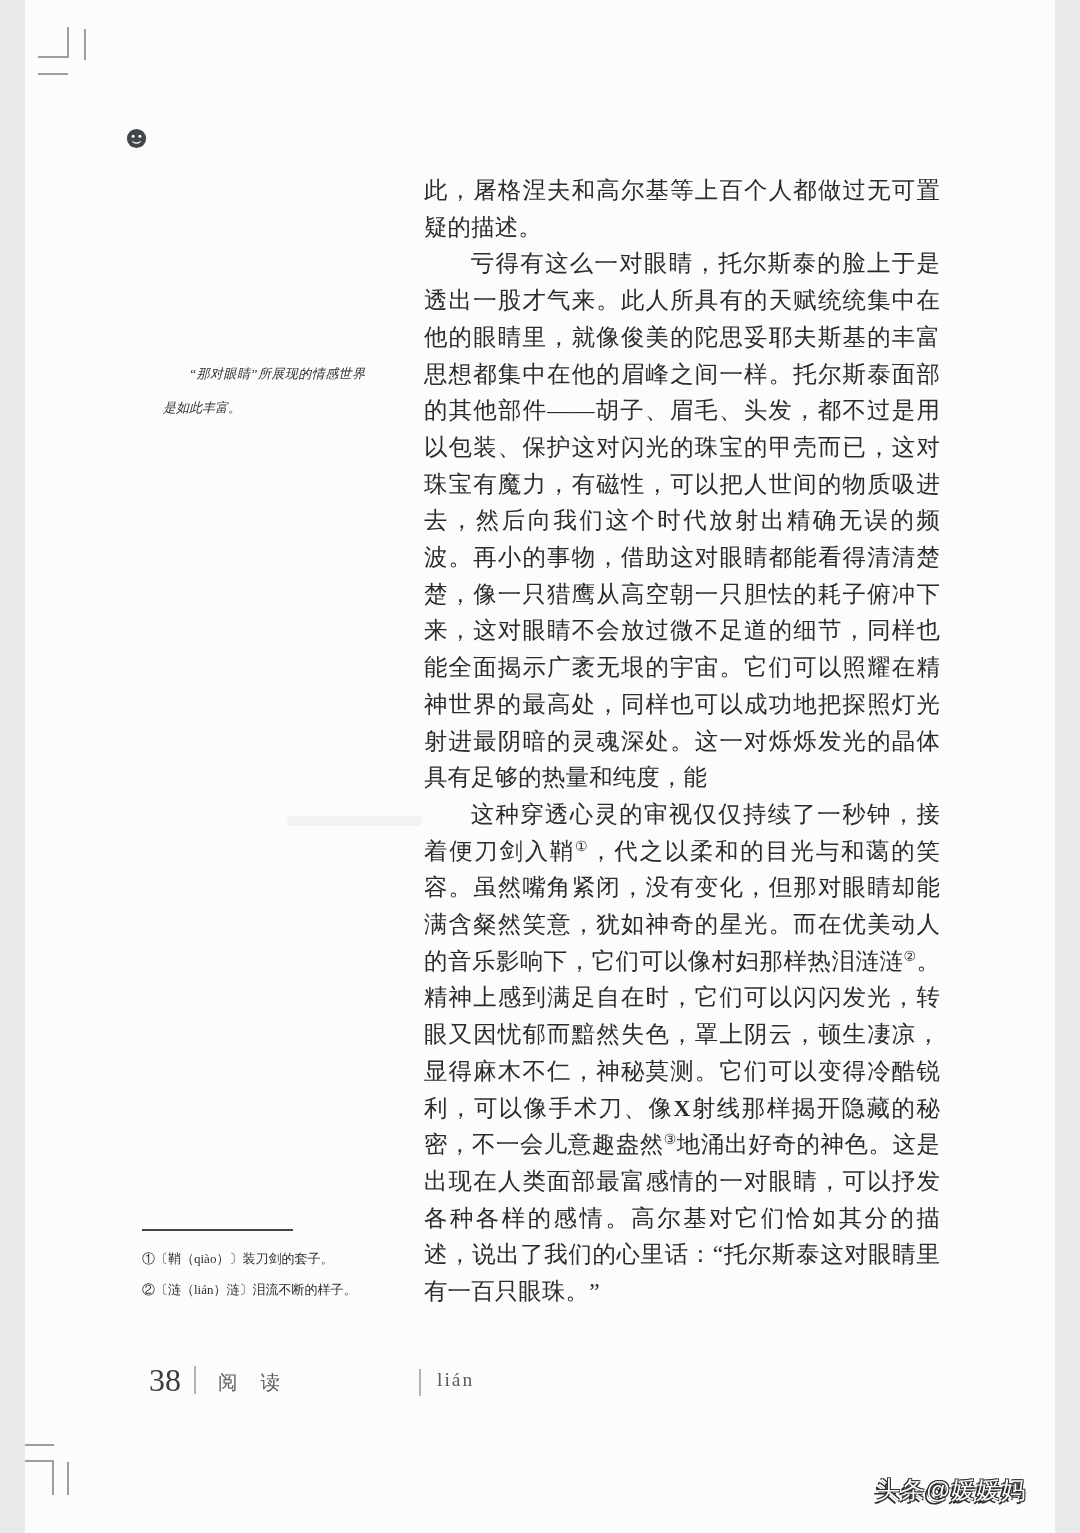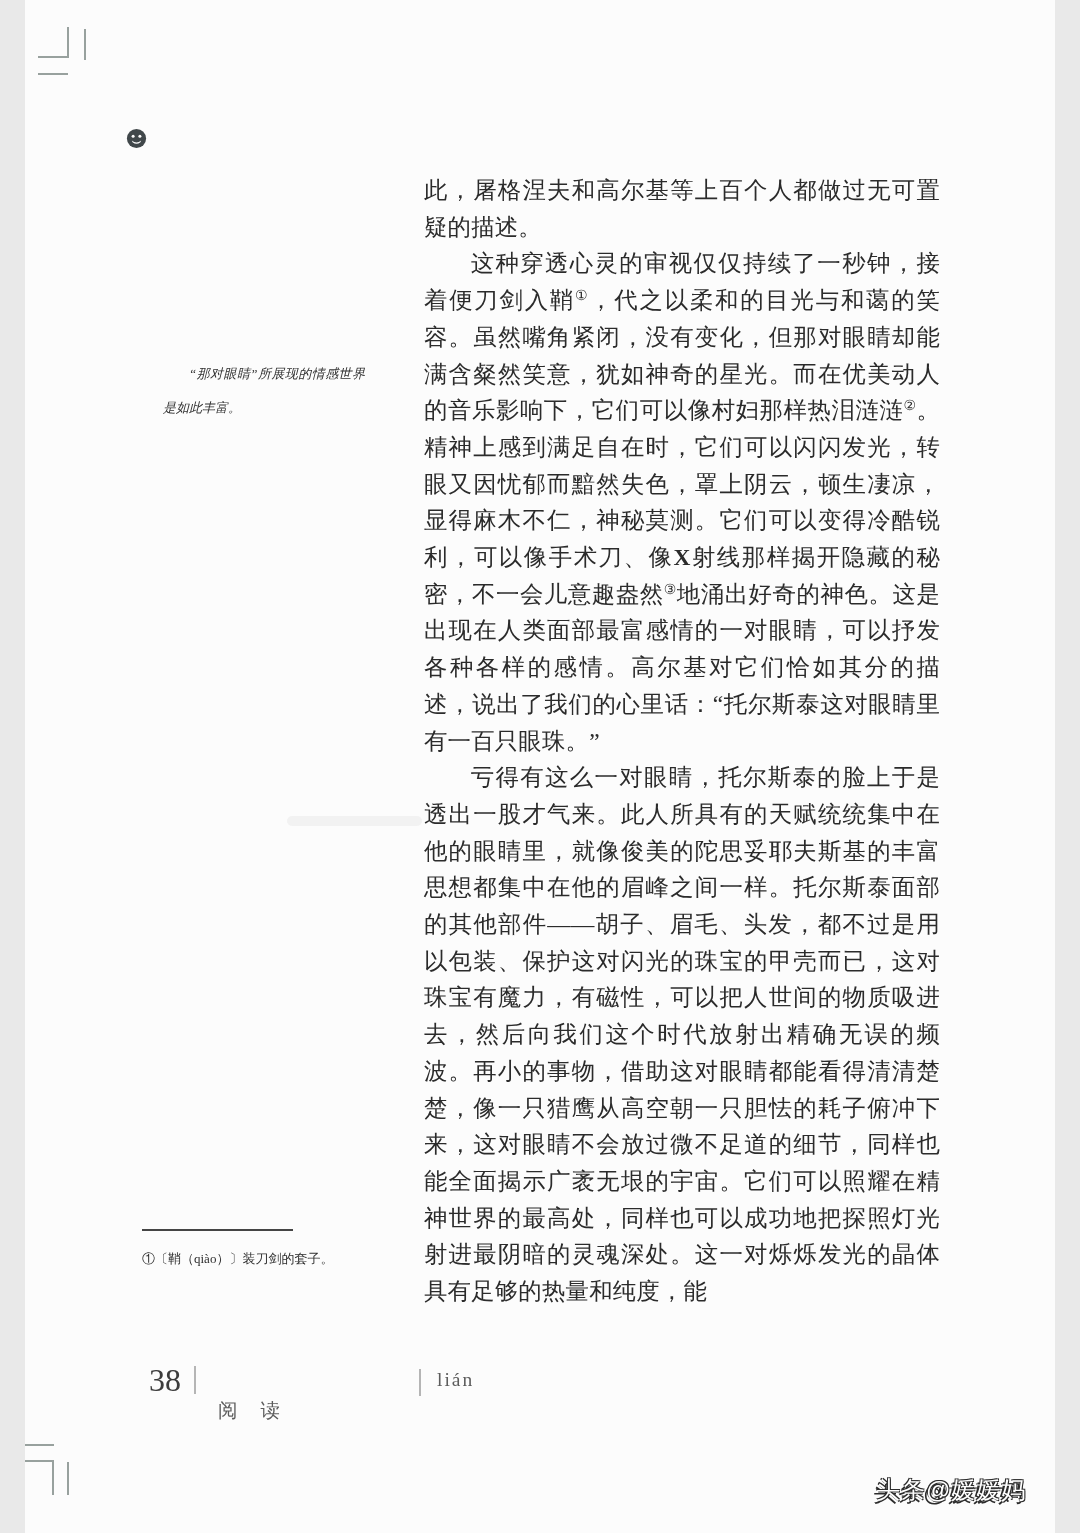--- a/index.html
+++ b/index.html
@@ -26,21 +26,21 @@
             background:rgba(110,110,110,0.07);border-radius:5px;}
   
   .fn-sep{position:absolute;left:117px;top:1229px;width:151px;height:2px;background:#454545;}
   .fn-col{position:absolute;font-size:13px;line-height:31px;color:#2f2f2f;}
   #fn-left{left:117px;top:1243px;width:340px;}
   #fn-right{left:556px;top:1249px;width:380px;}
   .fn-col div{white-space:nowrap;}
   
   .footer-num{position:absolute;left:124px;top:1362px;font-size:32px;color:#3c3c3c;}
   .footer-label{position:absolute;top:1369px;font-size:19.5px;color:#5c5c5c;white-space:nowrap;}
-  #footer-section{left:193px;letter-spacing:9px;margin-top:28px;}
+  #footer-section{left:193px;letter-spacing:9px;}
   #footer-unit{left:412px;letter-spacing:2px;}
   .footer-div{position:absolute;width:2px;background:#b5b5b5;}
   #fdiv1{left:169px;top:1366px;height:28px;}
   #fdiv2{left:394px;top:1369px;height:27px;}
   
   .vtext{position:absolute;transform:rotate(-90deg);transform-origin:0 0;white-space:nowrap;
          font-family:"Liberation Sans","DejaVu Sans",sans-serif;font-size:12.5px;
          color:#4f4f4f;letter-spacing:0.3px;}
   #vcode{left:1056px;top:714px;}
   #slug{left:1052px;top:1442px;}
@@ -98,31 +98,32 @@
       <div class="gs-cell" style="background: rgb(158, 162, 161);"></div>
       <div class="gs-cell" style="background: rgb(144, 148, 147);"></div>
       <div class="gs-cell" style="background: rgb(131, 135, 134);"></div>
       <div class="gs-cell" style="background: rgb(117, 121, 120);"></div>
       <div class="gs-cell" style="background: rgb(96, 100, 87);"></div>
       <div class="gs-cell" style="background: rgb(72, 76, 65);"></div>
     </div>
 
   <div class="main-col">
     <p>此，屠格涅夫和高尔基等上百个人都做过无可置疑的描述。</p>
+    <p class="indent">亏得有这么一对眼睛，托尔斯泰的脸上于是透出一股才气来。此人所具有的天赋统统集中在他的眼睛里，就像俊美的陀思妥耶夫斯基的丰富思想都集中在他的眉峰之间一样。托尔斯泰面部的其他部件——胡子、眉毛、头发，都不过是用以包装、保护这对闪光的珠宝的甲壳而已，这对珠宝有魔力，有磁性，可以把人世间的物质吸进去，然后向我们这个时代放射出精确无误的频波。再小的事物，借助这对眼睛都能看得清清楚楚，像一只猎鹰从高空朝一只胆怯的耗子俯冲下来，这对眼睛不会放过微不足道的细节，同样也能全面揭示广袤无垠的宇宙。它们可以照耀在精神世界的最高处，同样也可以成功地把探照灯光射进最阴暗的灵魂深处。这一对烁烁发光的晶体具有足够的热量和纯度，能</p>
     <p class="indent">这种穿透心灵的审视仅仅持续了一秒钟，接着便刀剑入鞘<sup>①</sup>，代之以柔和的目光与和蔼的笑容。虽然嘴角紧闭，没有变化，但那对眼睛却能满含粲然笑意，犹如神奇的星光。而在优美动人的音乐影响下，它们可以像村妇那样热泪涟涟<sup>②</sup>。精神上感到满足自在时，它们可以闪闪发光，转眼又因忧郁而黯然失色，罩上阴云，顿生凄凉，显得麻木不仁，神秘莫测。它们可以变得冷酷锐利，可以像手术刀、像<b>X</b>射线那样揭开隐藏的秘密，不一会儿意趣盎然<sup>③</sup>地涌出好奇的神色。这是出现在人类面部最富感情的一对眼睛，可以抒发各种各样的感情。高尔基对它们恰如其分的描述，说出了我们的心里话：“托尔斯泰这对眼睛里有一百只眼珠。”</p>
-    <p class="indent">亏得有这么一对眼睛，托尔斯泰的脸上于是透出一股才气来。此人所具有的天赋统统集中在他的眼睛里，就像俊美的陀思妥耶夫斯基的丰富思想都集中在他的眉峰之间一样。托尔斯泰面部的其他部件——胡子、眉毛、头发，都不过是用以包装、保护这对闪光的珠宝的甲壳而已，这对珠宝有魔力，有磁性，可以把人世间的物质吸进去，然后向我们这个时代放射出精确无误的频波。再小的事物，借助这对眼睛都能看得清清楚楚，像一只猎鹰从高空朝一只胆怯的耗子俯冲下来，这对眼睛不会放过微不足道的细节，同样也能全面揭示广袤无垠的宇宙。它们可以照耀在精神世界的最高处，同样也可以成功地把探照灯光射进最阴暗的灵魂深处。这一对烁烁发光的晶体具有足够的热量和纯度，能</p>
   </div>
 
   <div class="margin-note" id="note-1">“那对眼睛”所展现的情感世界是如此丰富。</div>
 
   <div class="artifact"></div>
 
   <div class="fn-sep"></div>
   <div class="fn-col" id="fn-left">
     <div>①〔鞘（qiào）〕装刀剑的套子。</div>
+    <div>②〔涟（lián）涟〕泪流不断的样子。</div>
   </div>
 
   <div class="footer-num">38</div>
   <div class="footer-div" id="fdiv1"></div>
   <div class="footer-label" id="footer-section">阅 读</div>
   <div class="footer-div" id="fdiv2"></div>
   <div class="footer-label" id="footer-unit">lián</div>
 
   <div class="vtext" id="vcode">V110_</div>
   <div class="vtext" id="slug">17_1046_11_12_02A-17-1046L2_pdf_p0020 Time: 2017/07/28 15:45:11</div>

